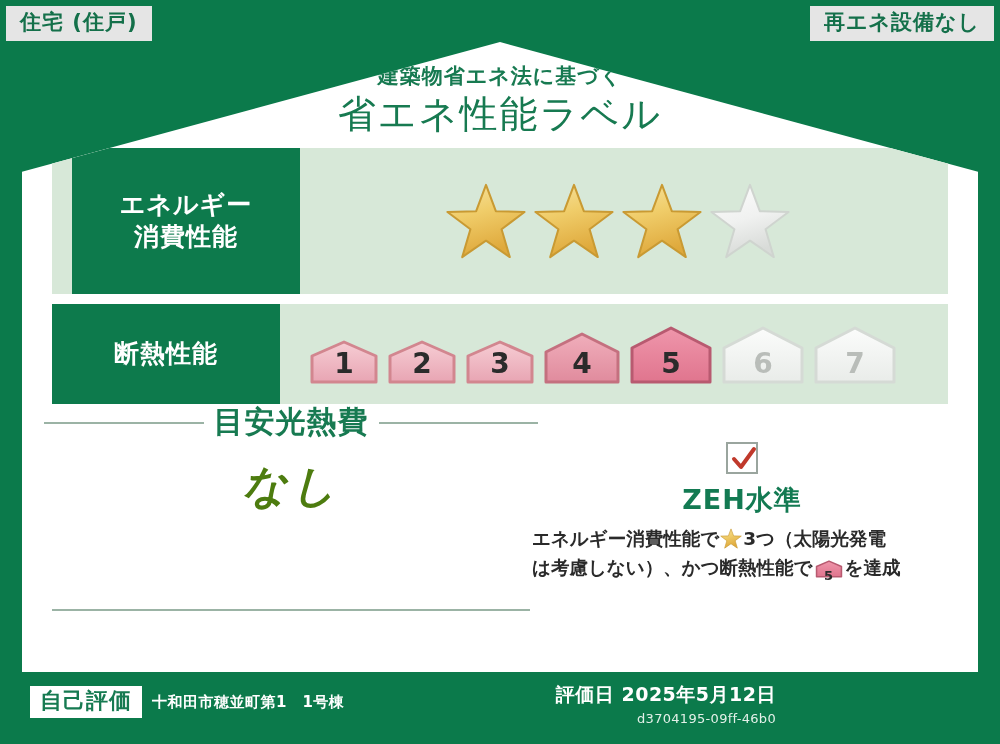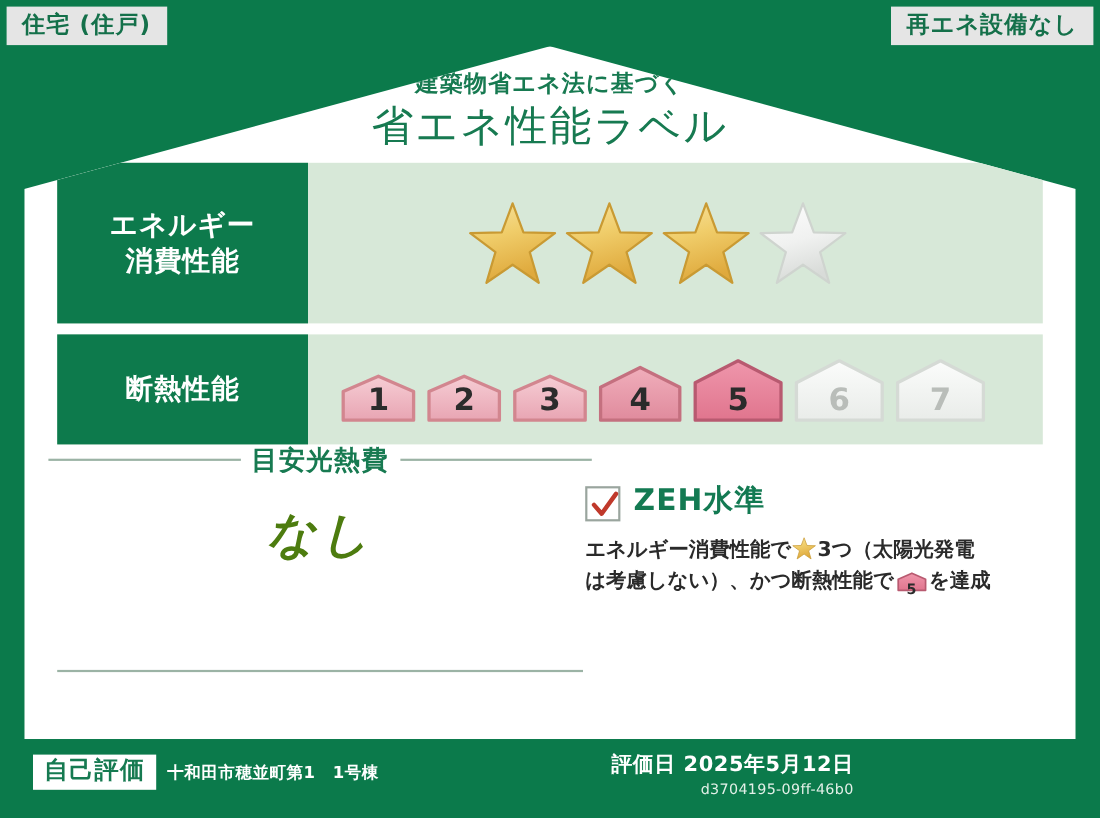--- a/index.html
+++ b/index.html
@@ -82,21 +82,21 @@
     left: 30px;
     top: 106px;
     width: 896px;
   }
   .perf-row {
     display: flex;
     align-items: stretch;
     background: #d7e8d8;
     margin-bottom: 10px;
   }
-  .row-energy  { height: 146px; }
+  .row-energy  { height: 146px; padding-left: 20px; }
   .row-thermal { height: 100px; }
 
   .row-label {
     width: 228px;
     flex: 0 0 228px;
     background: #0d7a4c;
     color: #ffffff;
     font-weight: bold;
     font-size: 25px;
     letter-spacing: 1px;
@@ -155,21 +155,21 @@
     gap: 10px;
   }
   .cost-heading .rule {
     flex: 1;
     height: 2px;
     background: #9bb3a5;
   }
   .cost-heading .txt {
     color: #177a51;
     font-weight: bold;
-    font-size: 24px;
+    font-size: 30px;
     letter-spacing: 1px;
     white-space: nowrap;
   }
 
   .cost-value {
     position: absolute;
     left: 22px;
     top: 415px;
     width: 494px;
     text-align: center;
@@ -190,22 +190,23 @@
 
   
   .zeh {
     position: absolute;
     left: 510px;
     top: 400px;
     width: 420px;
   }
   .zeh-head {
     display: flex;
-    align-items: flex-start;
+    align-items: center;
     gap: 12px;
+    flex-direction: column;
   }
   .checkbox {
     width: 32px; height: 32px;
     border: 2px solid #9aa59e;
     background: #fff;
     position: relative;
     flex: 0 0 32px;
   }
   .checkbox svg { position: absolute; left: 3px; top: 2px; }
   .zeh-title {

